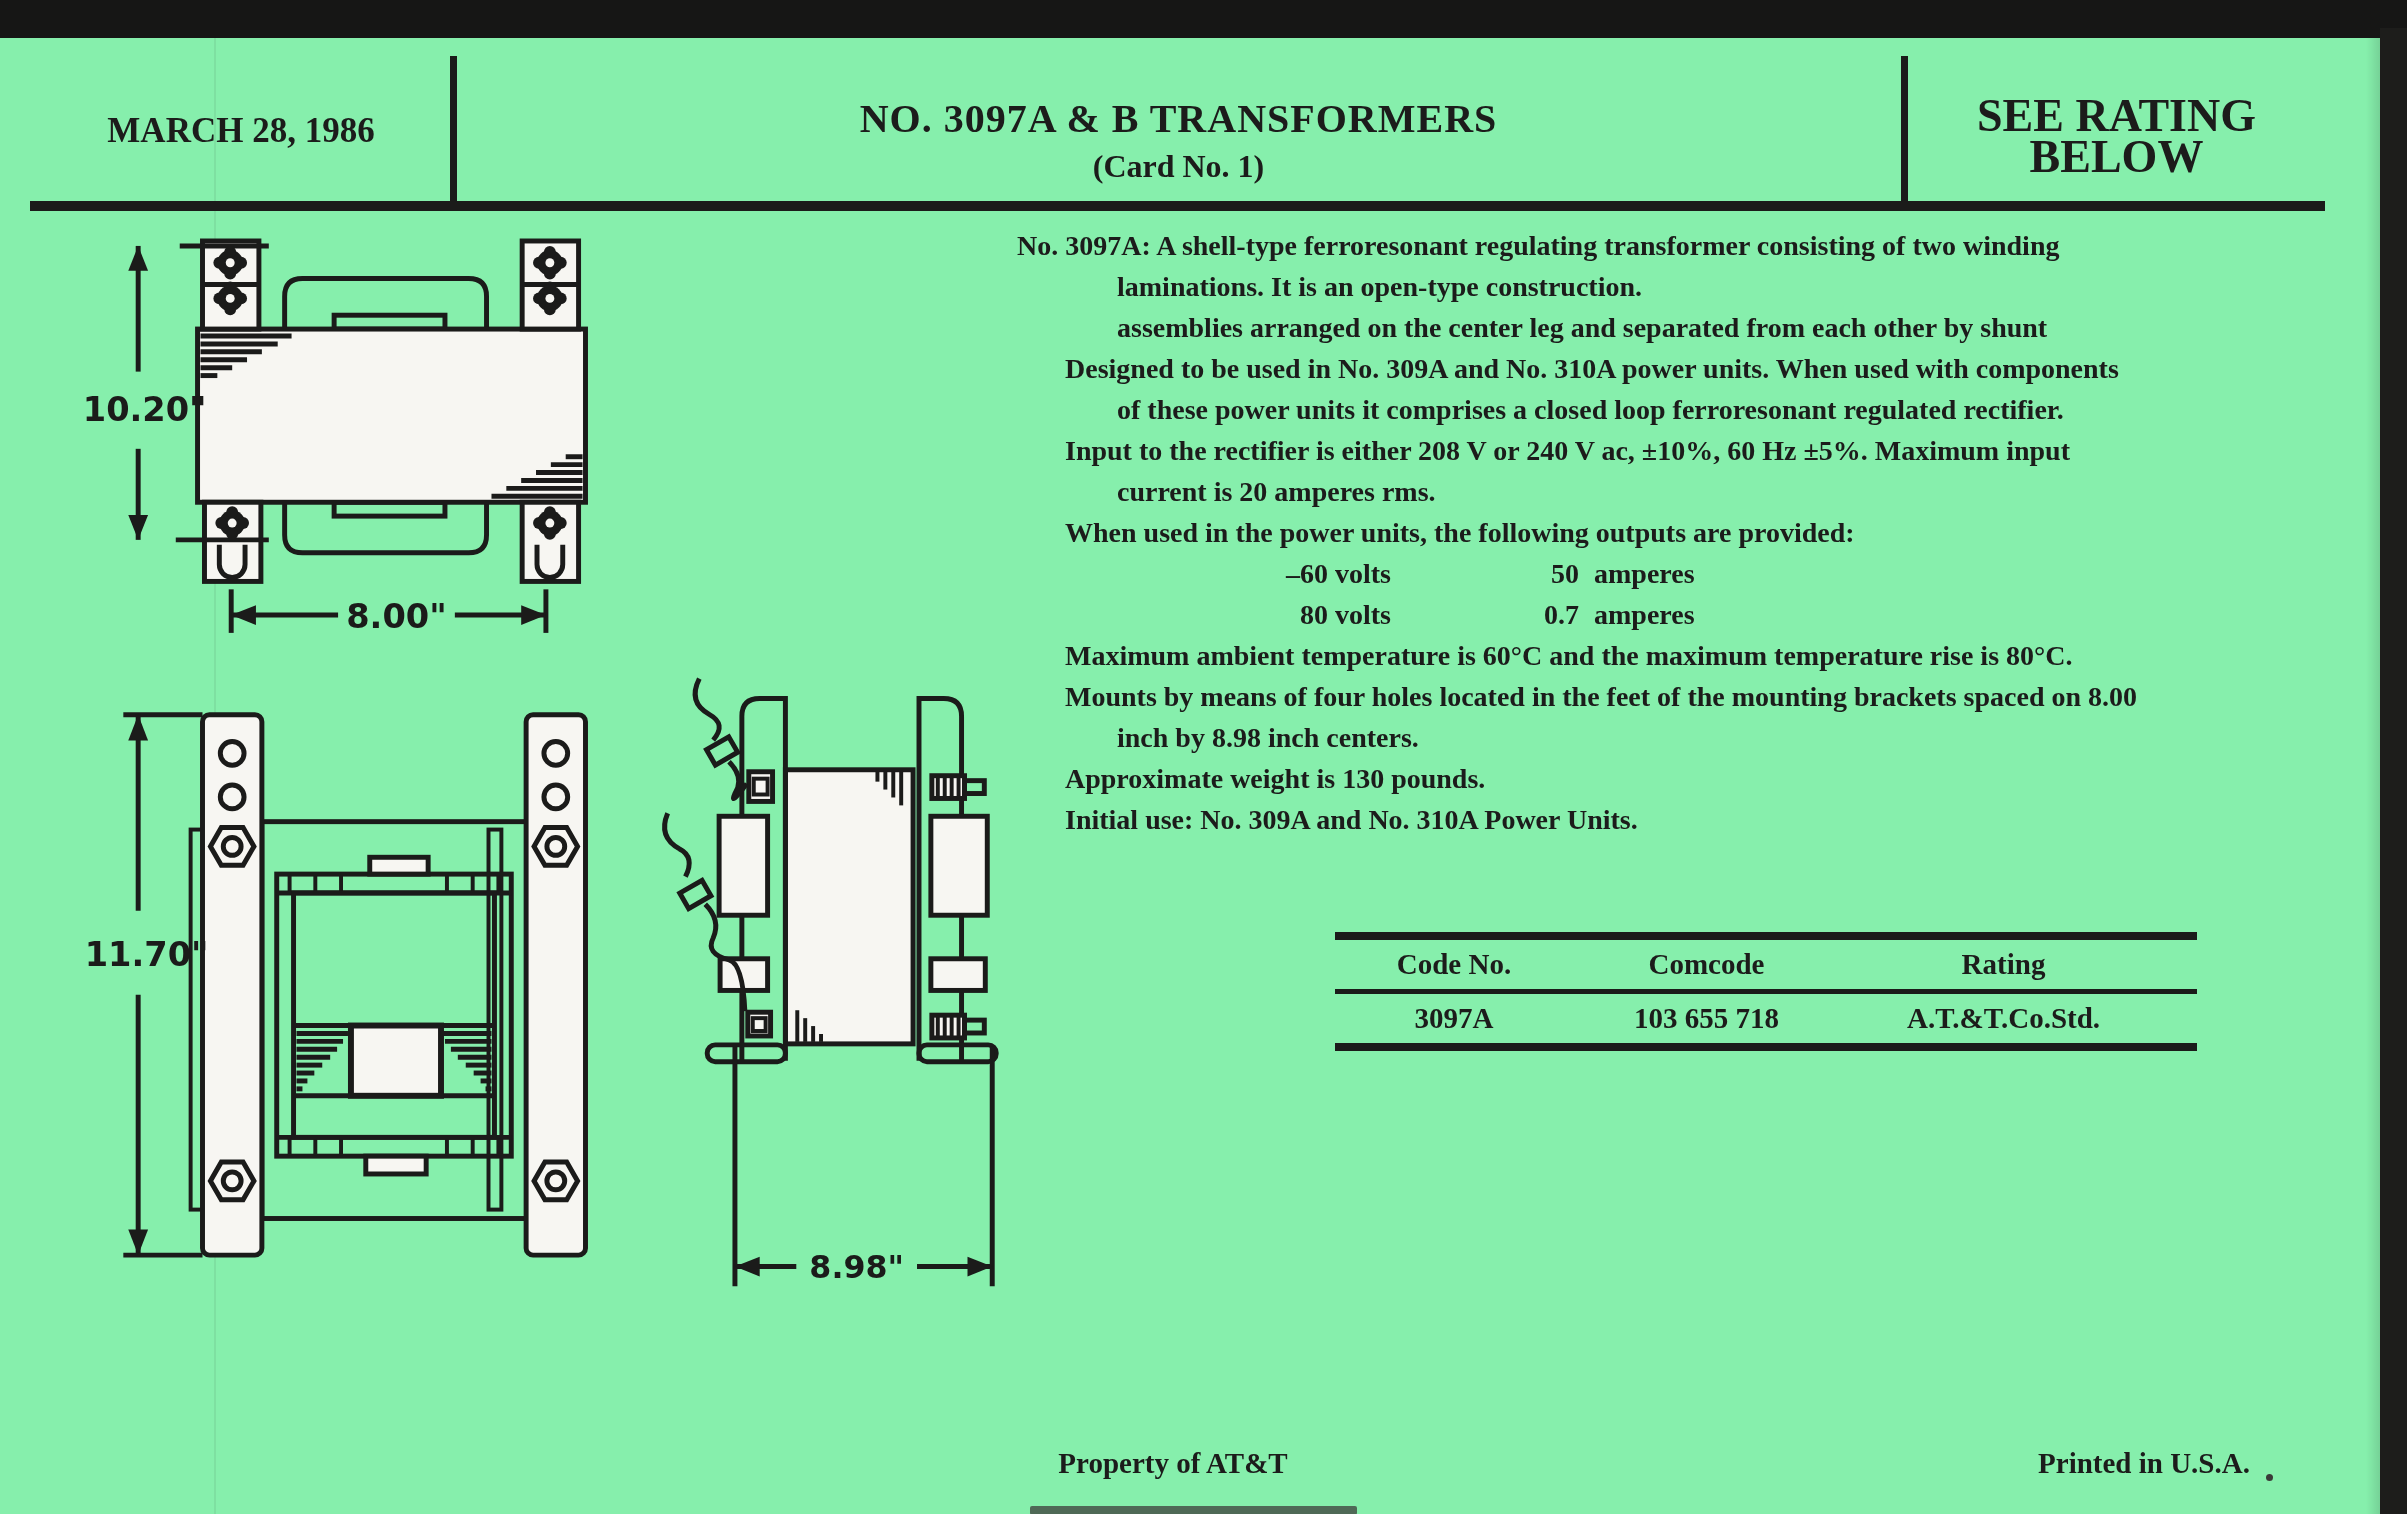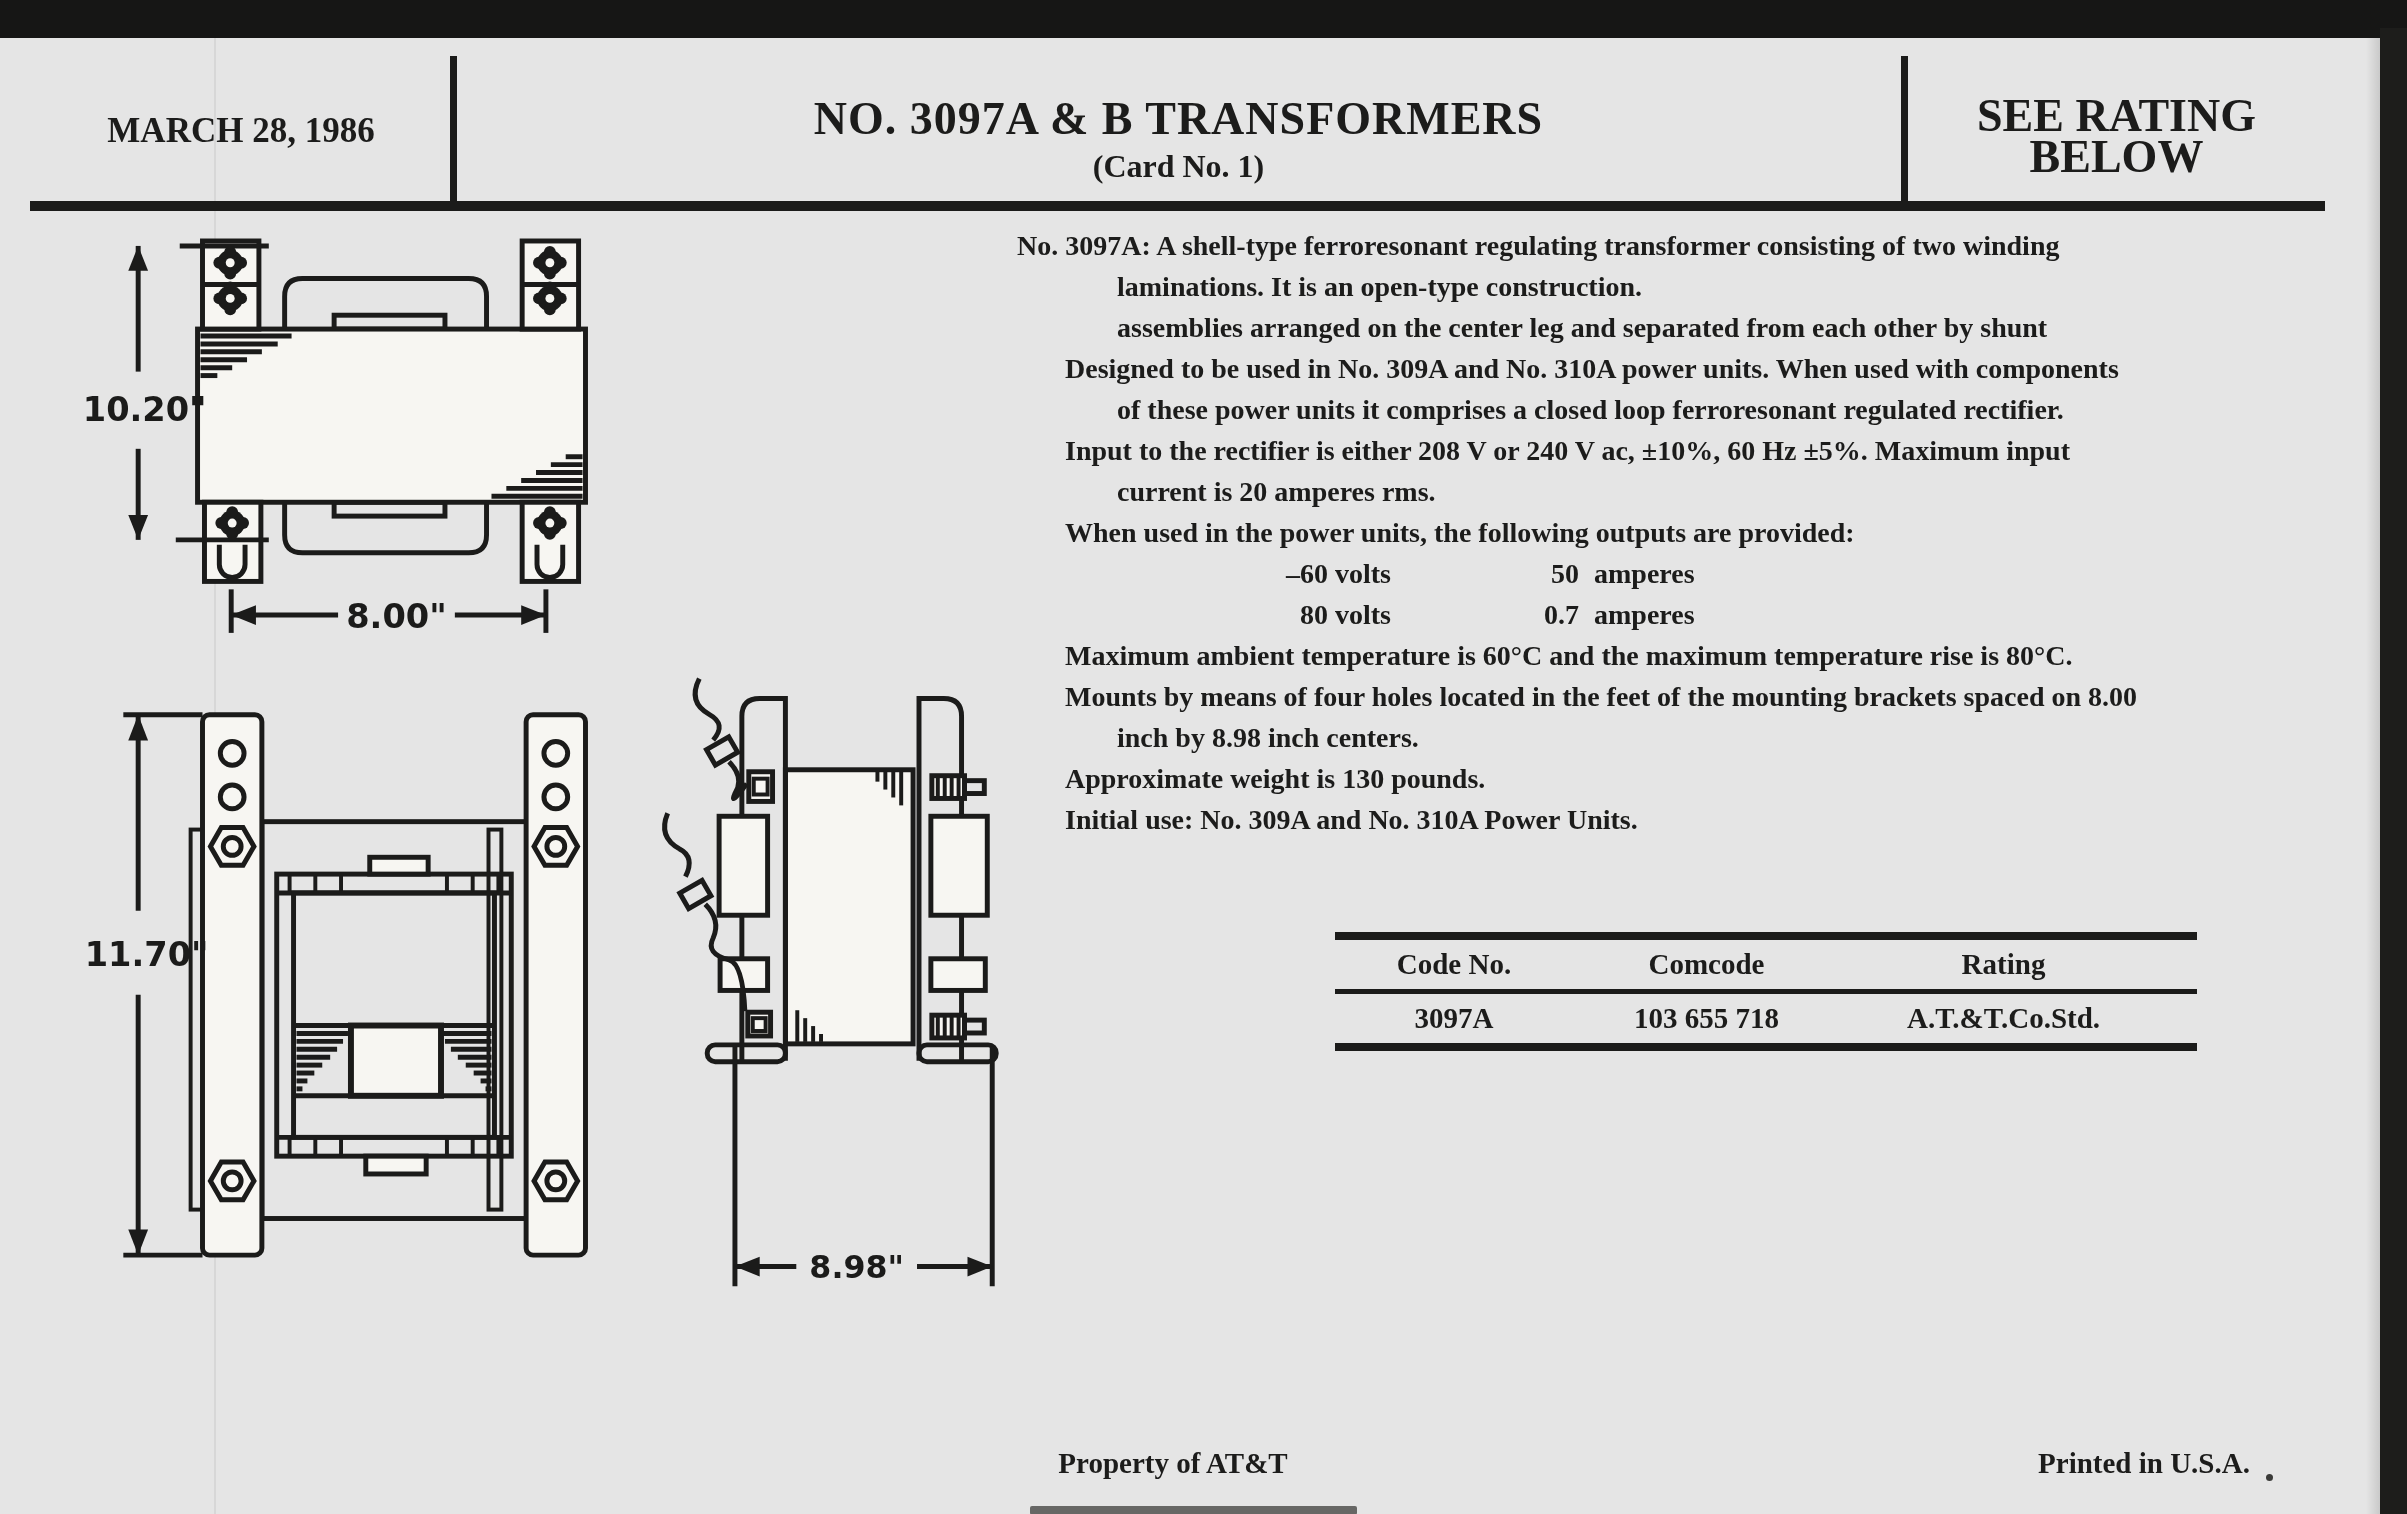--- a/index.html
+++ b/index.html
@@ -1,32 +1,32 @@
 <!DOCTYPE html>
 <html><head>
 <meta charset="utf-8">
 <style>
   html,body{margin:0;padding:0;background:#2a2a2a;}
-  #page{position:relative;width:2408px;height:1515px;background:#e5e5e5;overflow:hidden;
+  #page{position:relative;width:2408px;height:1515px;background:#86efac;overflow:hidden;
         font-family:"Liberation Serif",serif;color:#1c1c1b;}
   
   .scan-top{position:absolute;left:0;top:0;width:2408px;height:38px;background:#161615;}
   .scan-right{position:absolute;left:2380px;top:28px;width:28px;height:1487px;background:#1d1d1b;}
   .scan-edge-shadow{position:absolute;left:2366px;top:38px;width:14px;height:1477px;
         background:linear-gradient(to right,rgba(0,0,0,0),rgba(0,0,0,0.12));}
   .crease{position:absolute;left:214px;top:38px;width:2px;height:1477px;background:rgba(0,0,0,0.06);}
   .smudge{position:absolute;left:1030px;top:1506px;width:327px;height:9px;background:#3c3c39;opacity:.75;border-radius:2px;}
   .ink-dot{position:absolute;left:2266px;top:1474px;width:7px;height:7px;border-radius:50%;background:#3a3a38;}
   
   .hdr-date{position:absolute;left:30px;top:56px;width:422px;height:149px;display:flex;
         align-items:center;justify-content:center;font-weight:700;font-size:35px;}
   .vrule{position:absolute;top:56px;width:7px;height:149px;background:#1b1b1a;}
   .vrule-l{left:450px;} .vrule-r{left:1901px;}
   .hdr-center{position:absolute;left:457px;top:93px;width:1443px;text-align:center;}
-  .hdr-title{font-weight:700;font-size:46px;line-height:51px;letter-spacing:1px;}
+  .hdr-title{font-weight:700;font-size:40px;line-height:51px;letter-spacing:1px;}
   .hdr-sub{font-weight:700;font-size:32px;line-height:40px;margin-top:2px;}
   .hdr-note{position:absolute;left:1908px;top:95px;width:417px;text-align:center;
         font-weight:700;font-size:46px;line-height:41px;}
   .hrule{position:absolute;left:30px;top:201px;width:2295px;height:10px;background:#1b1b1a;}
   
   .body-text{position:absolute;left:1017px;top:225px;width:1307px;
         font-weight:700;font-size:28px;line-height:41px;white-space:nowrap;}
   .l-first{padding-left:0;}
   .l-wrap{padding-left:100px;}
   .l-para{padding-left:48px;}

